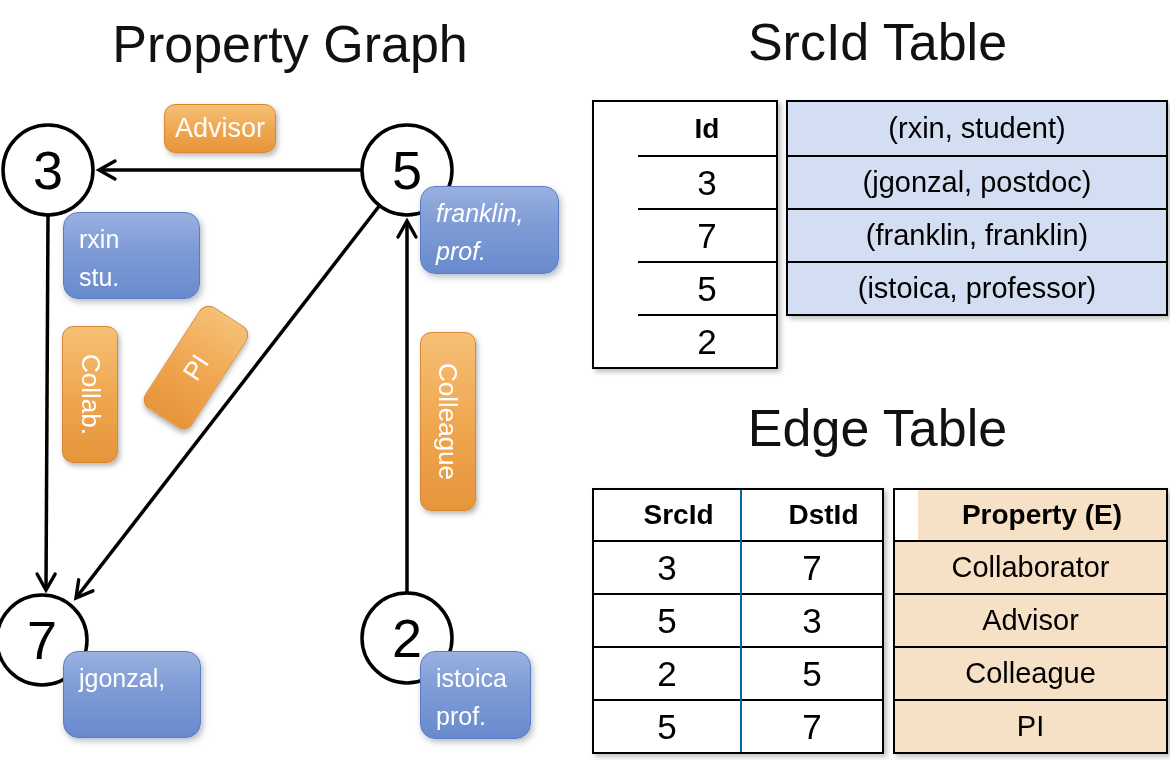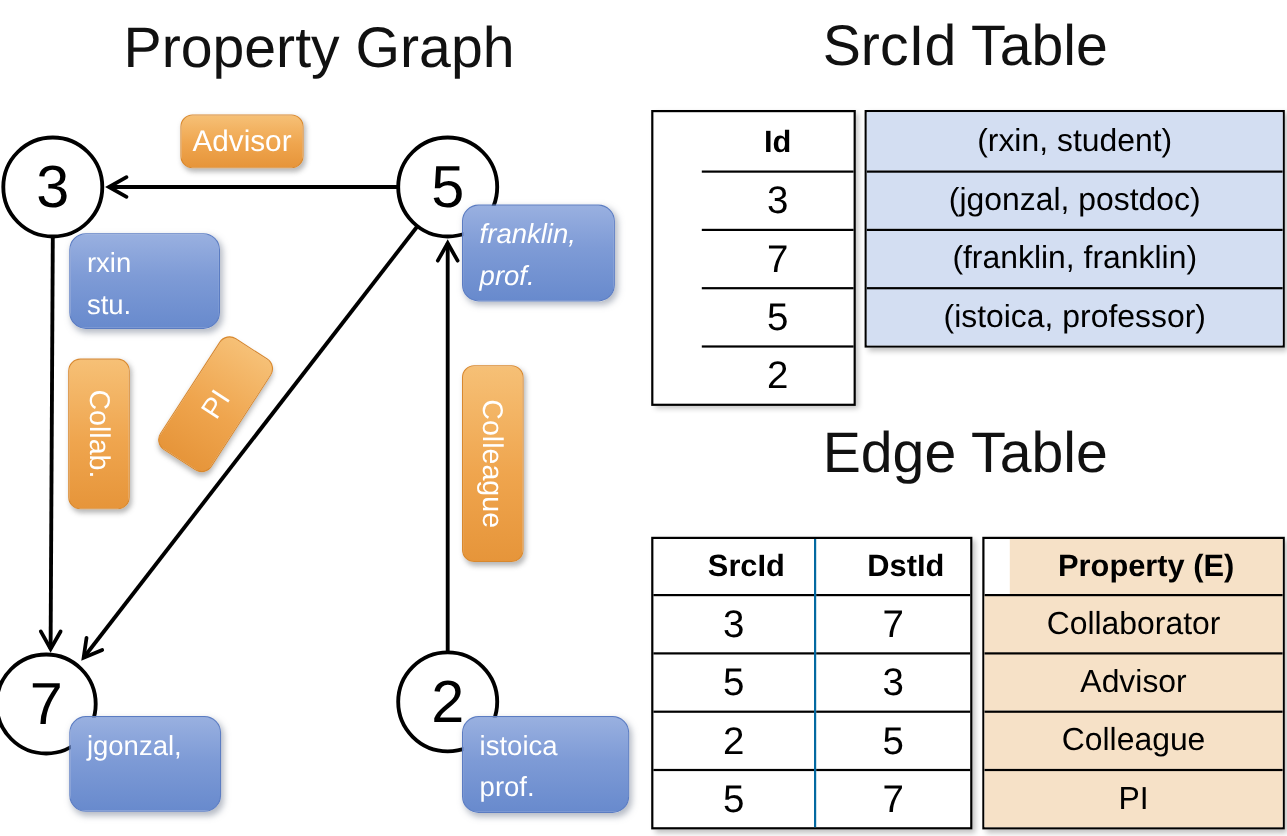--- a/index.html
+++ b/index.html
@@ -90,21 +90,21 @@
     <div>rxin</div>
     <div>stu.</div>
   </div>
   <div class="abs nprop" style="left:420px; top:186px; width:139px; height:88px;font-style:italic;">
     <div>franklin,</div>
     <div>prof.</div>
   </div>
   <div class="abs nprop" style="left:63px;  top:651px; width:138px; height:87px;">
     <div>jgonzal,</div>
   </div>
-  <div class="abs nprop" style="left:420px; top:651px; width:152px; height:88px;">
+  <div class="abs nprop" style="left:420px; top:651px; width:111px; height:88px;">
     <div>istoica</div>
     <div>prof.</div>
   </div>
 
   <div class="abs big-title" style="left:585px; top:12px; width:585px;">SrcId Table</div>
 
   <div class="abs tcol" style="left:592px; top:100px; width:186px;padding-left:44px;">
     <div class="cell hdr vcell">Id</div>
     <div class="cell num vcell">3</div>
     <div class="cell num vcell">7</div>
@@ -112,21 +112,21 @@
     <div class="cell num vcell">2</div>
   </div>
 
   <div class="abs tcol vfill" style="left:786px; top:100px; width:382px;">
     <div class="cell vcell">(rxin, student)</div>
     <div class="cell vcell">(jgonzal, postdoc)</div>
     <div class="cell vcell">(franklin, franklin)</div>
     <div class="cell vcell">(istoica, professor)</div>
   </div>
 
-  <div class="abs big-title" style="left:585px; top:382px; width:585px;">Edge Table</div>
+  <div class="abs big-title" style="left:585px; top:398px; width:585px;">Edge Table</div>
 
   <div class="abs tcol twrap" style="left:592px; top:488px; width:292px;">
     <div style="width:146px;">
       <div class="cell hdr ehdr">SrcId</div>
       <div class="cell num ecell">3</div>
       <div class="cell num ecell">5</div>
       <div class="cell num ecell">2</div>
       <div class="cell num ecell">5</div>
     </div>
     <div class="col2" style="flex:1;">

